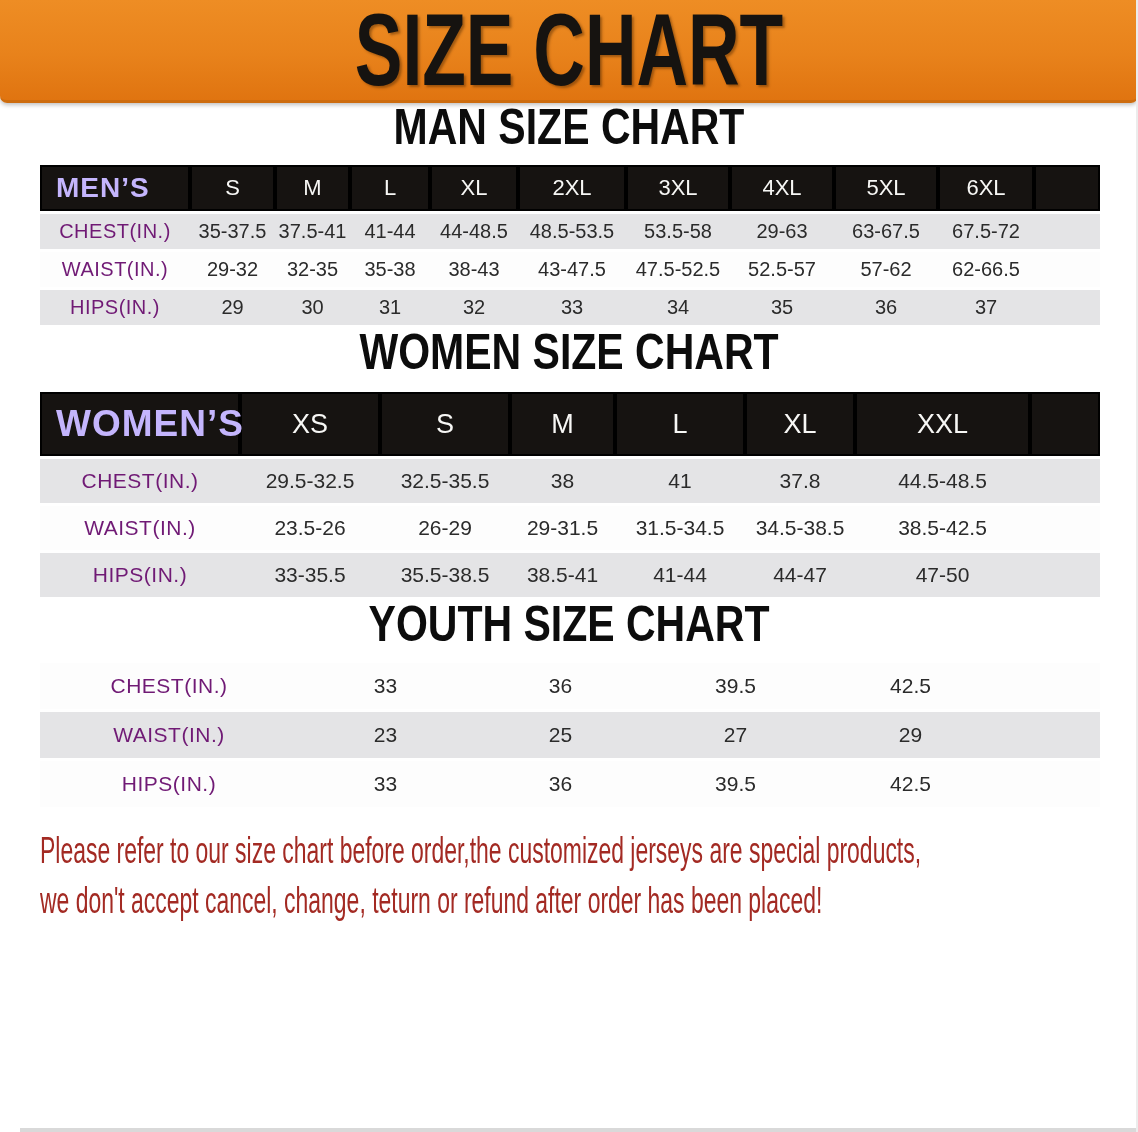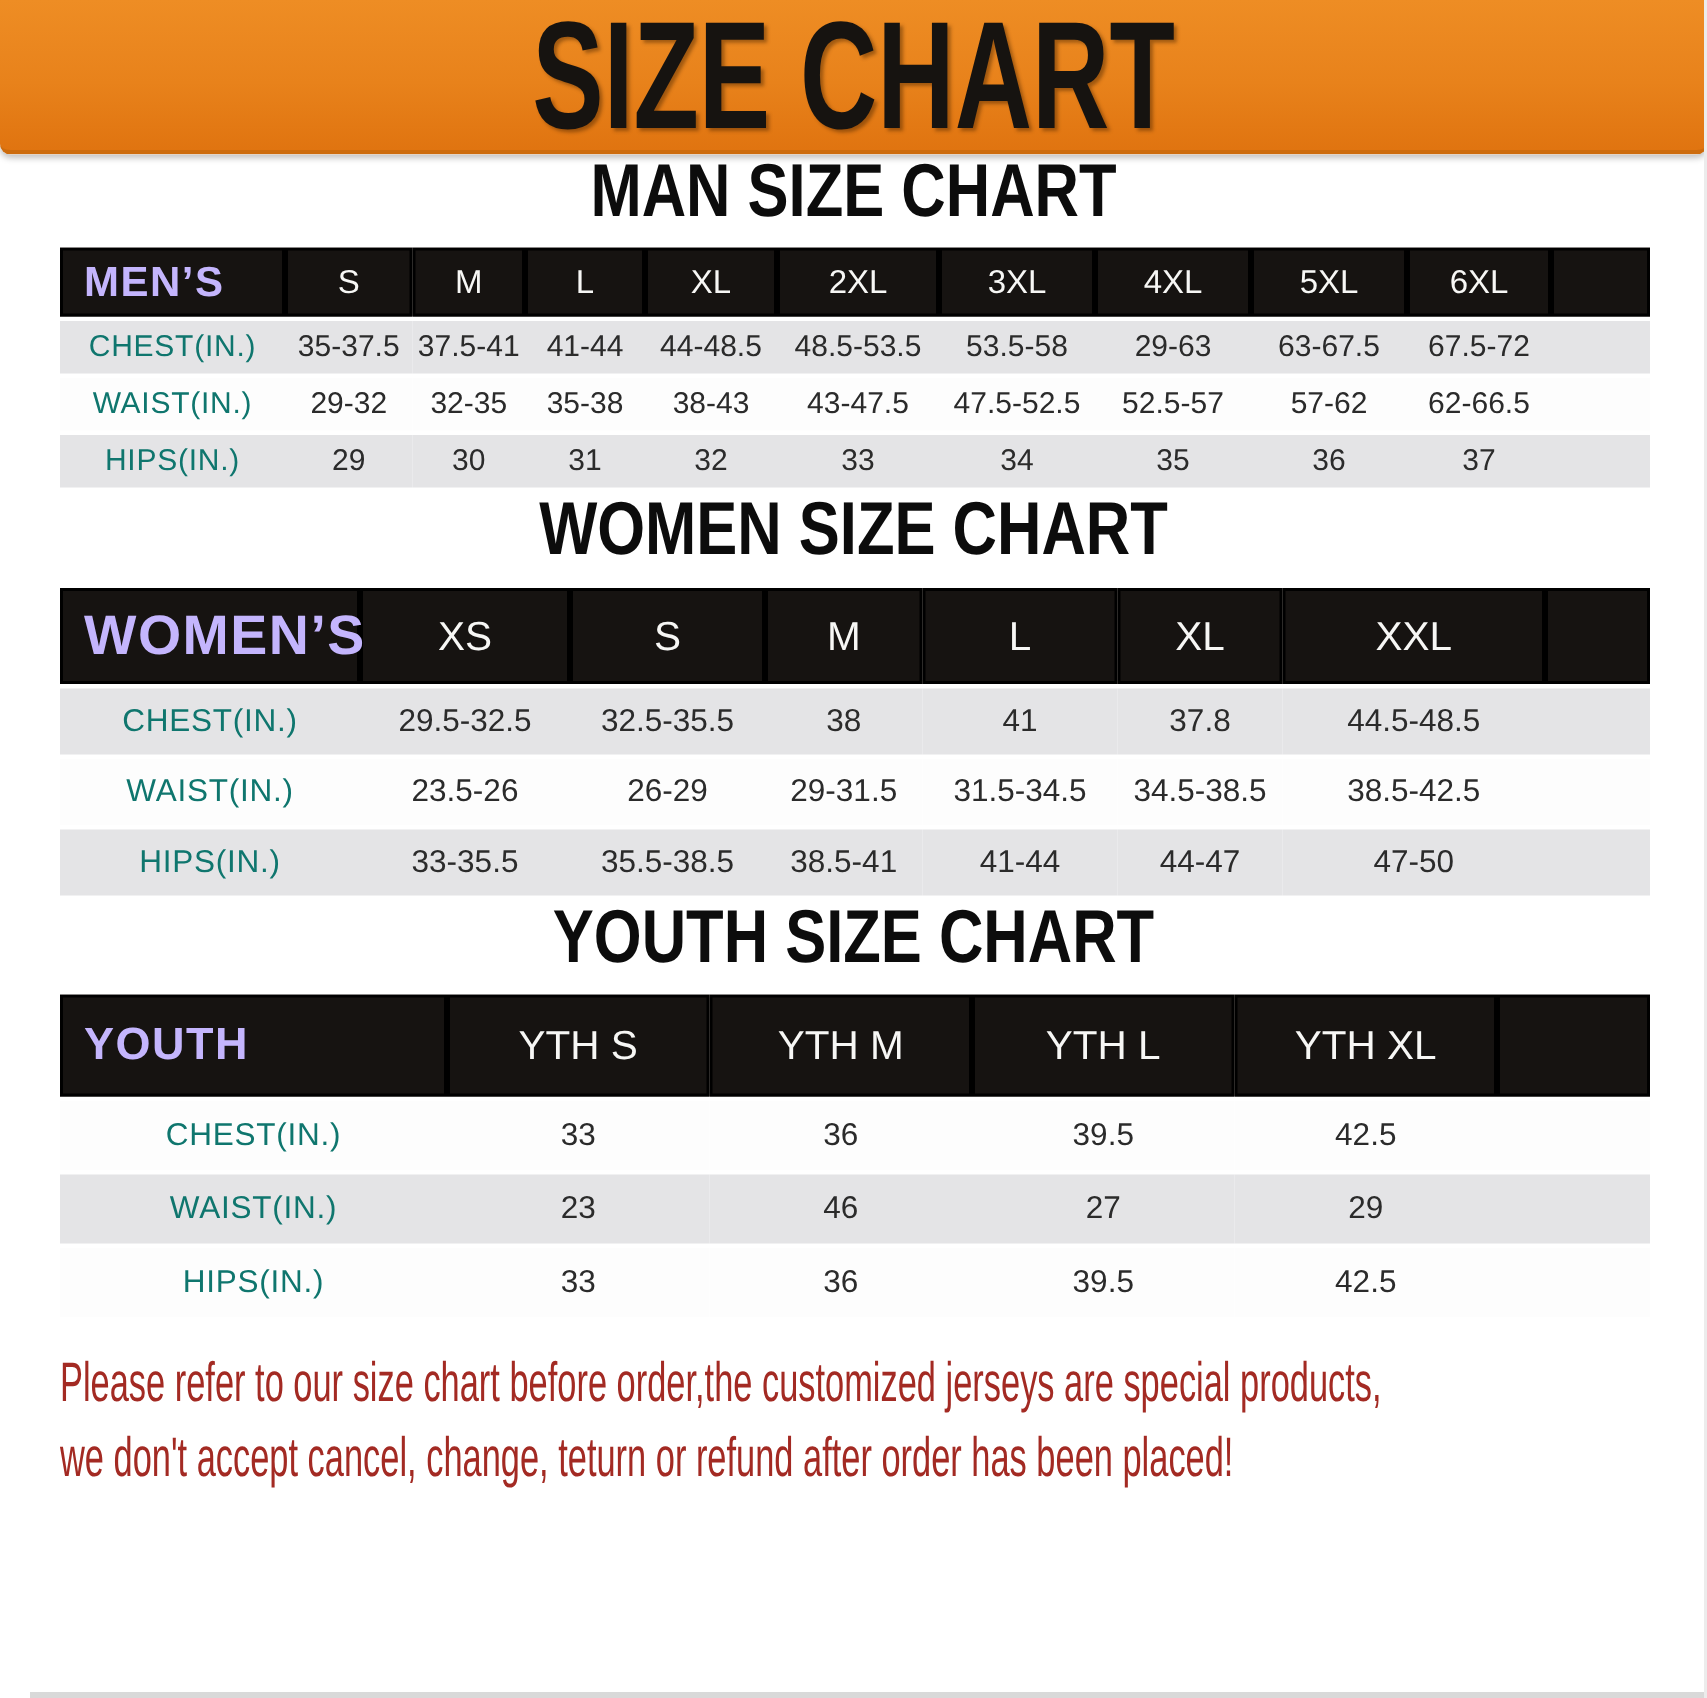--- a/index.html
+++ b/index.html
@@ -52,21 +52,21 @@
   }
   .men   th.corner { font-size:28px; }
   .women th.corner { font-size:37px; }
   .youth th.corner { font-size:30px; }
 
   .sizes-table td { text-align:center; color:#2b2b2b; }
   .men   td { height:33px; font-size:20px; }
   .women td { height:42px; font-size:21px; }
   .youth td { height:44px; font-size:21px; }
   .youth tr.row-short td { height:38px; }
-  .sizes-table td.lbl { color:#0f766e; letter-spacing:0.5px; }
+  .sizes-table td.lbl { color:#701a75; letter-spacing:0.5px; }
   tr.r-gray  td { background:var(--gray-row,#e4e4e6); }
   tr.r-white td { background:#fdfdfd; }
 
   .note {
     margin:16px 0 0 40px; color:var(--red,#a32a23);
     font-size:37px; line-height:50px; white-space:nowrap;
     transform:scaleX(0.62); transform-origin:left top;
   }
   .bottom-strip {
     position:absolute; left:20px; right:0; bottom:0; height:4px;
@@ -217,40 +217,32 @@
 <table class="sizes-table youth">
   <colgroup>
     <col style="width:258px">
       <col style="width:175px">
       <col style="width:175px">
       <col style="width:175px">
       <col style="width:175px">
       <col style="width:102px">
   </colgroup>
   <tbody>
-      <tr>
-    <th class="corner">YOUTH</th>
-    <th>YTH S</th>
-    <th>YTH M</th>
-    <th>YTH L</th>
-    <th>YTH XL</th>
-    <th></th>
-  </tr>
   <tr class="r-white">
     <td class="lbl">CHEST(IN.)</td>
     <td>33</td>
     <td>36</td>
     <td>39.5</td>
     <td>42.5</td>
     <td></td>
   </tr>
   <tr class="r-gray">
     <td class="lbl">WAIST(IN.)</td>
     <td>23</td>
-    <td>46</td>
+    <td>25</td>
     <td>27</td>
     <td>29</td>
     <td></td>
   </tr>
   <tr class="r-white">
     <td class="lbl">HIPS(IN.)</td>
     <td>33</td>
     <td>36</td>
     <td>39.5</td>
     <td>42.5</td>

